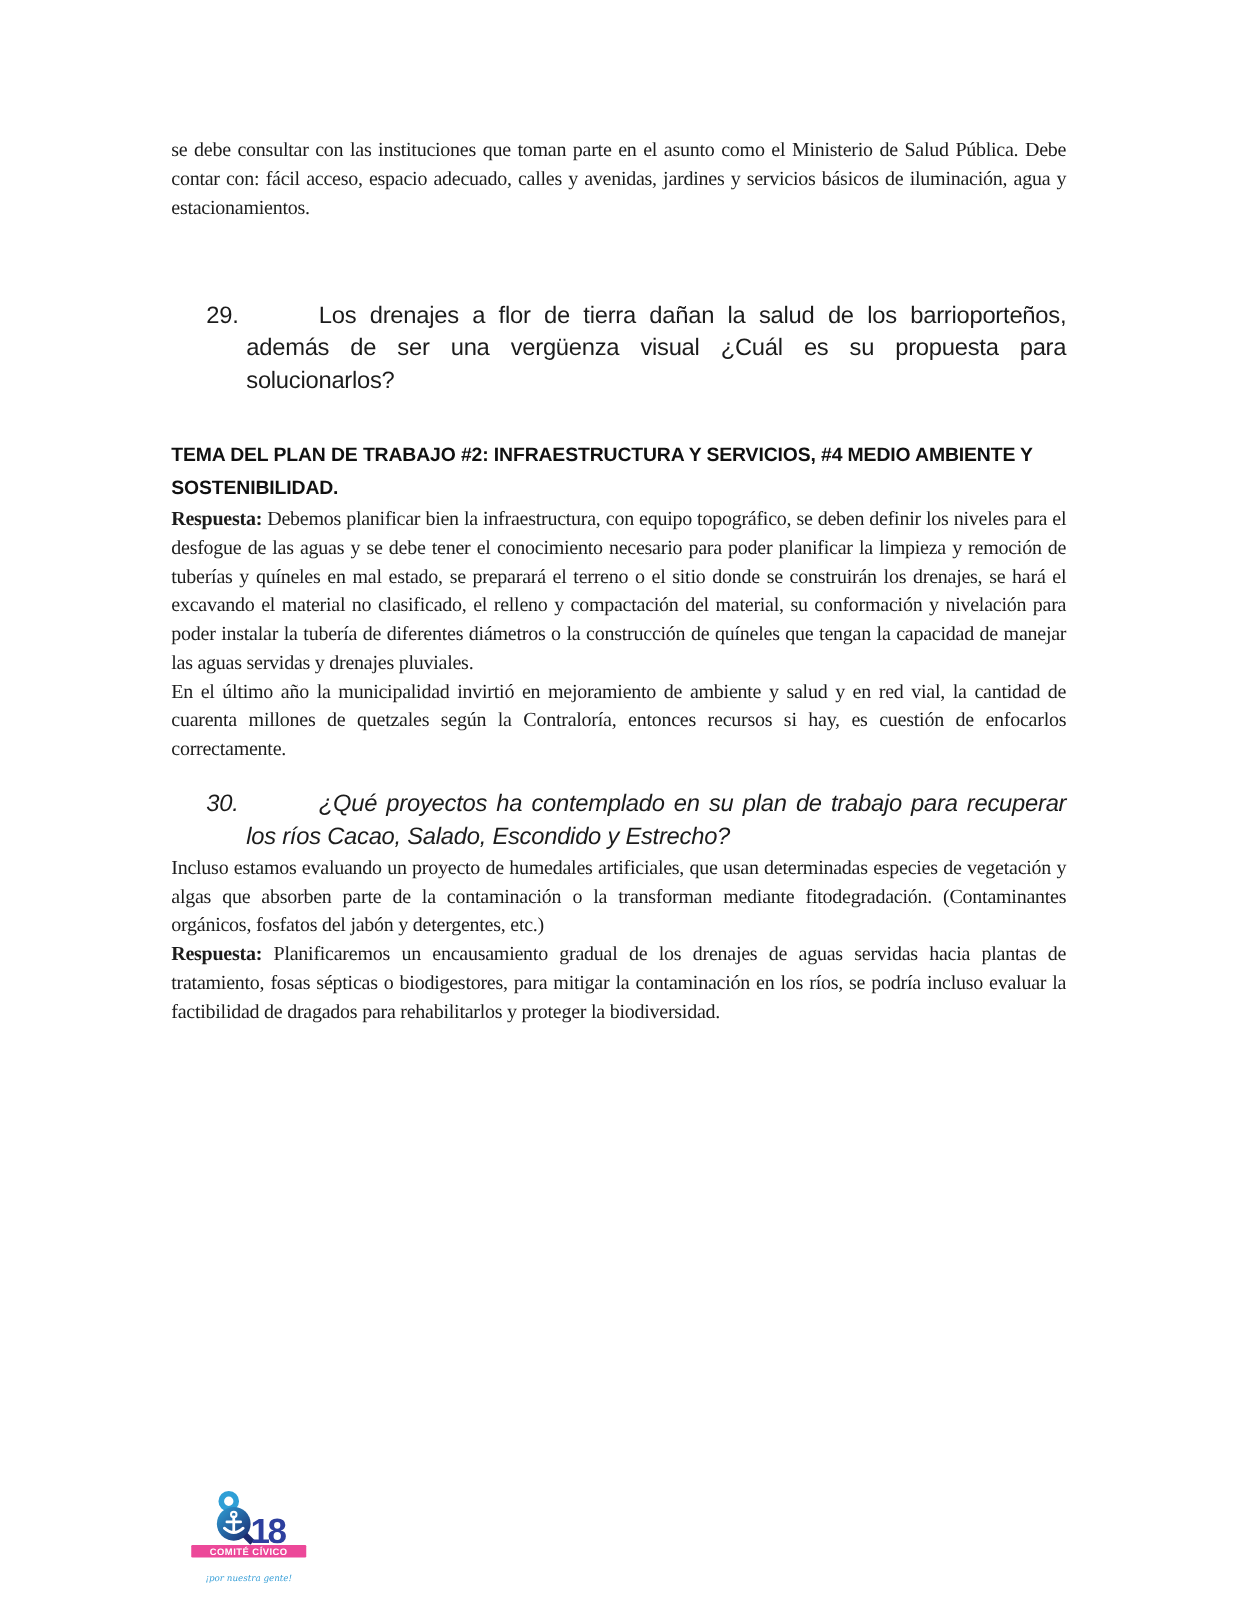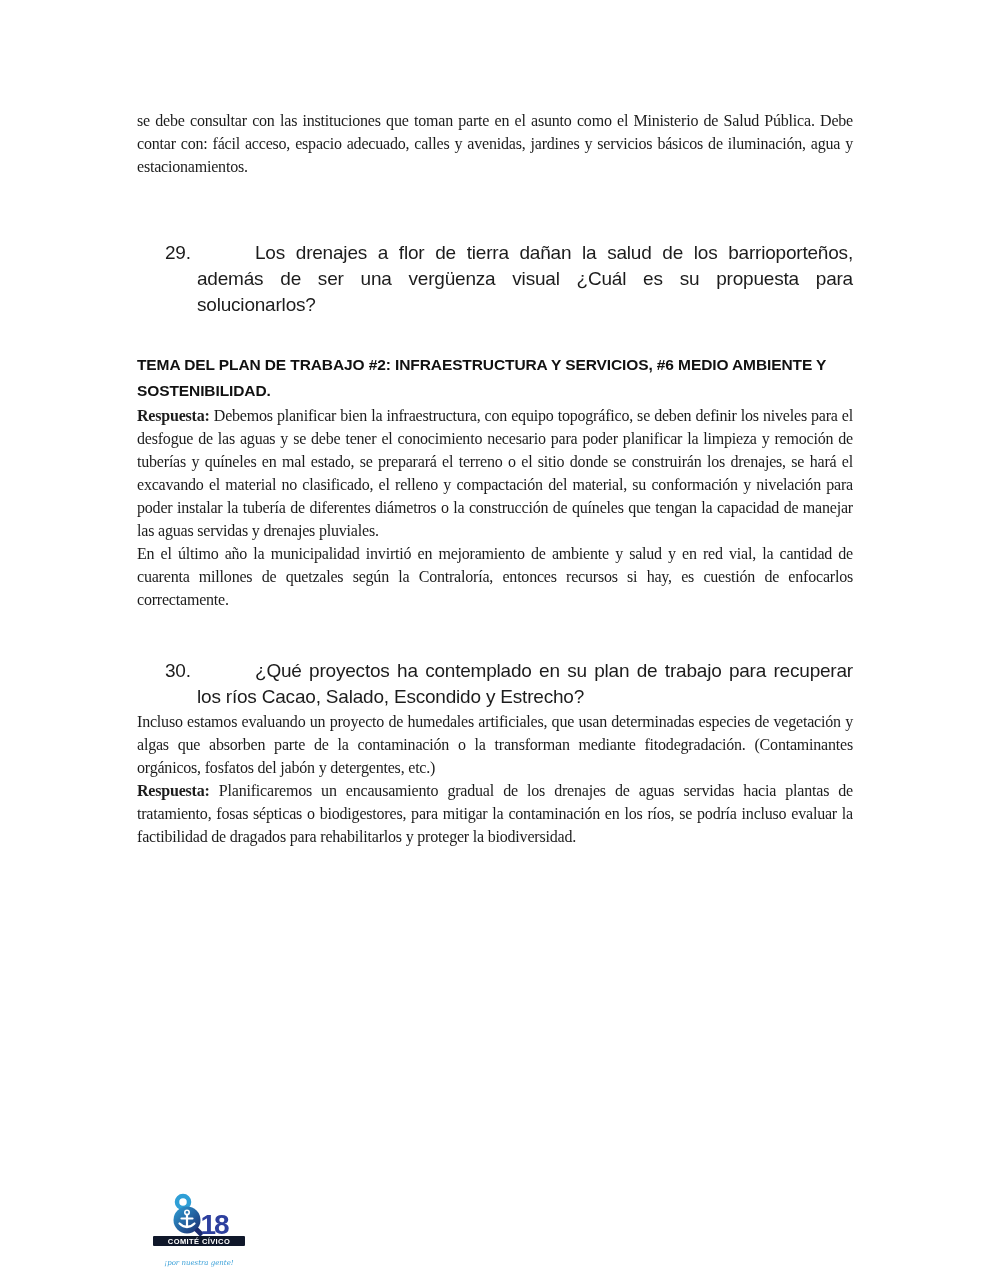--- a/index.html
+++ b/index.html
@@ -23,21 +23,21 @@
   }
   .rlabel { font-weight:bold; }
   .question {
     font-size:19px;
     line-height:26px;
     text-align:justify;
     letter-spacing:-0.2px;
     margin:0 0 0 60px;
   }
   .q29 { margin-top:62px; }
-  .q30 { margin-top:47px; }
+  .q30 { margin-top:20px;font-style:italic; }
   .q31 { margin-top:41px; }
   .qnum {
     display:inline-block;
     margin-left:-32px;
     width:90px;
     white-space:nowrap;
   }
   .tema {
     margin:34px 0 0 0;
     font-size:15.5px;
@@ -67,21 +67,21 @@
   .logo-18 {
     font-size:28px;
     font-weight:bold;
     color:#2d3f9e;
     letter-spacing:-2px;
     margin-left:-7px;
     margin-bottom:1px;
   }
   .logo-banner {
     display:block;
-    background:#0f172a;
+    background:#ec4899;
     color:#ffffff;
     font-size:7.5px;
     font-weight:bold;
     letter-spacing:0.4px;
     padding:2px 2px 1px 2px;
     border-radius:1px;
     margin-top:-4px;
     white-space:nowrap;
   }
   .logo-slogan {
@@ -96,21 +96,21 @@
 </style>
 </head>
 <body>
 
 <div class="page">
 
   <p class="body">se debe consultar con las instituciones que toman parte en el asunto como el Ministerio de Salud Pública. Debe contar con: fácil acceso, espacio adecuado, calles y avenidas, jardines y servicios básicos de iluminación, agua y estacionamientos.</p>
 
   <div class="question q29"><span class="qnum">29.</span><span>Los drenajes a flor de tierra dañan la salud de los barrioporteños, además de ser una vergüenza visual ¿Cuál es su propuesta para solucionarlos?</span></div>
 
-  <h2 class="tema">TEMA DEL PLAN DE TRABAJO #2: INFRAESTRUCTURA Y SERVICIOS, #6 MEDIO AMBIENTE Y SOSTENIBILIDAD.</h2>
+  <h2 class="tema">TEMA DEL PLAN DE TRABAJO #2: INFRAESTRUCTURA Y SERVICIOS, #4 MEDIO AMBIENTE Y SOSTENIBILIDAD.</h2>
 
   <p class="body answer-first"><b class="rlabel">Respuesta:</b> <span>Debemos planificar bien la infraestructura, con equipo topográfico, se deben definir los niveles para el desfogue de las aguas y se debe tener el conocimiento necesario para poder planificar la limpieza y remoción de tuberías y quíneles en mal estado,  se preparará el terreno o el sitio donde se construirán los drenajes, se hará el excavando el material no clasificado, el relleno y compactación del material, su conformación y nivelación para poder instalar la tubería de diferentes diámetros o la construcción de quíneles que tengan la capacidad de manejar las aguas servidas y drenajes pluviales.</span></p>
   <p class="body">En el último año la municipalidad invirtió en mejoramiento de ambiente y salud y en red vial, la cantidad de cuarenta millones de quetzales según la Contraloría, entonces recursos si hay, es cuestión de enfocarlos correctamente.</p>
 
   <div class="question q30"><span class="qnum">30.</span><span>¿Qué proyectos ha contemplado en su plan de trabajo para recuperar los ríos Cacao, Salado, Escondido y Estrecho?</span></div>
 
 
   <p class="body para-gap">Incluso estamos evaluando un proyecto de humedales artificiales, que usan determinadas especies de vegetación y algas que absorben parte de la contaminación o la transforman mediante fitodegradación. (Contaminantes orgánicos, fosfatos del jabón y detergentes, etc.)</p>
   <p class="body answer-first"><b class="rlabel">Respuesta:</b> <span>Planificaremos un encausamiento gradual de los drenajes de aguas servidas hacia plantas de tratamiento, fosas sépticas o biodigestores, para mitigar la contaminación en los ríos, se podría incluso evaluar la factibilidad de dragados para rehabilitarlos y proteger la biodiversidad.</span></p>
 

